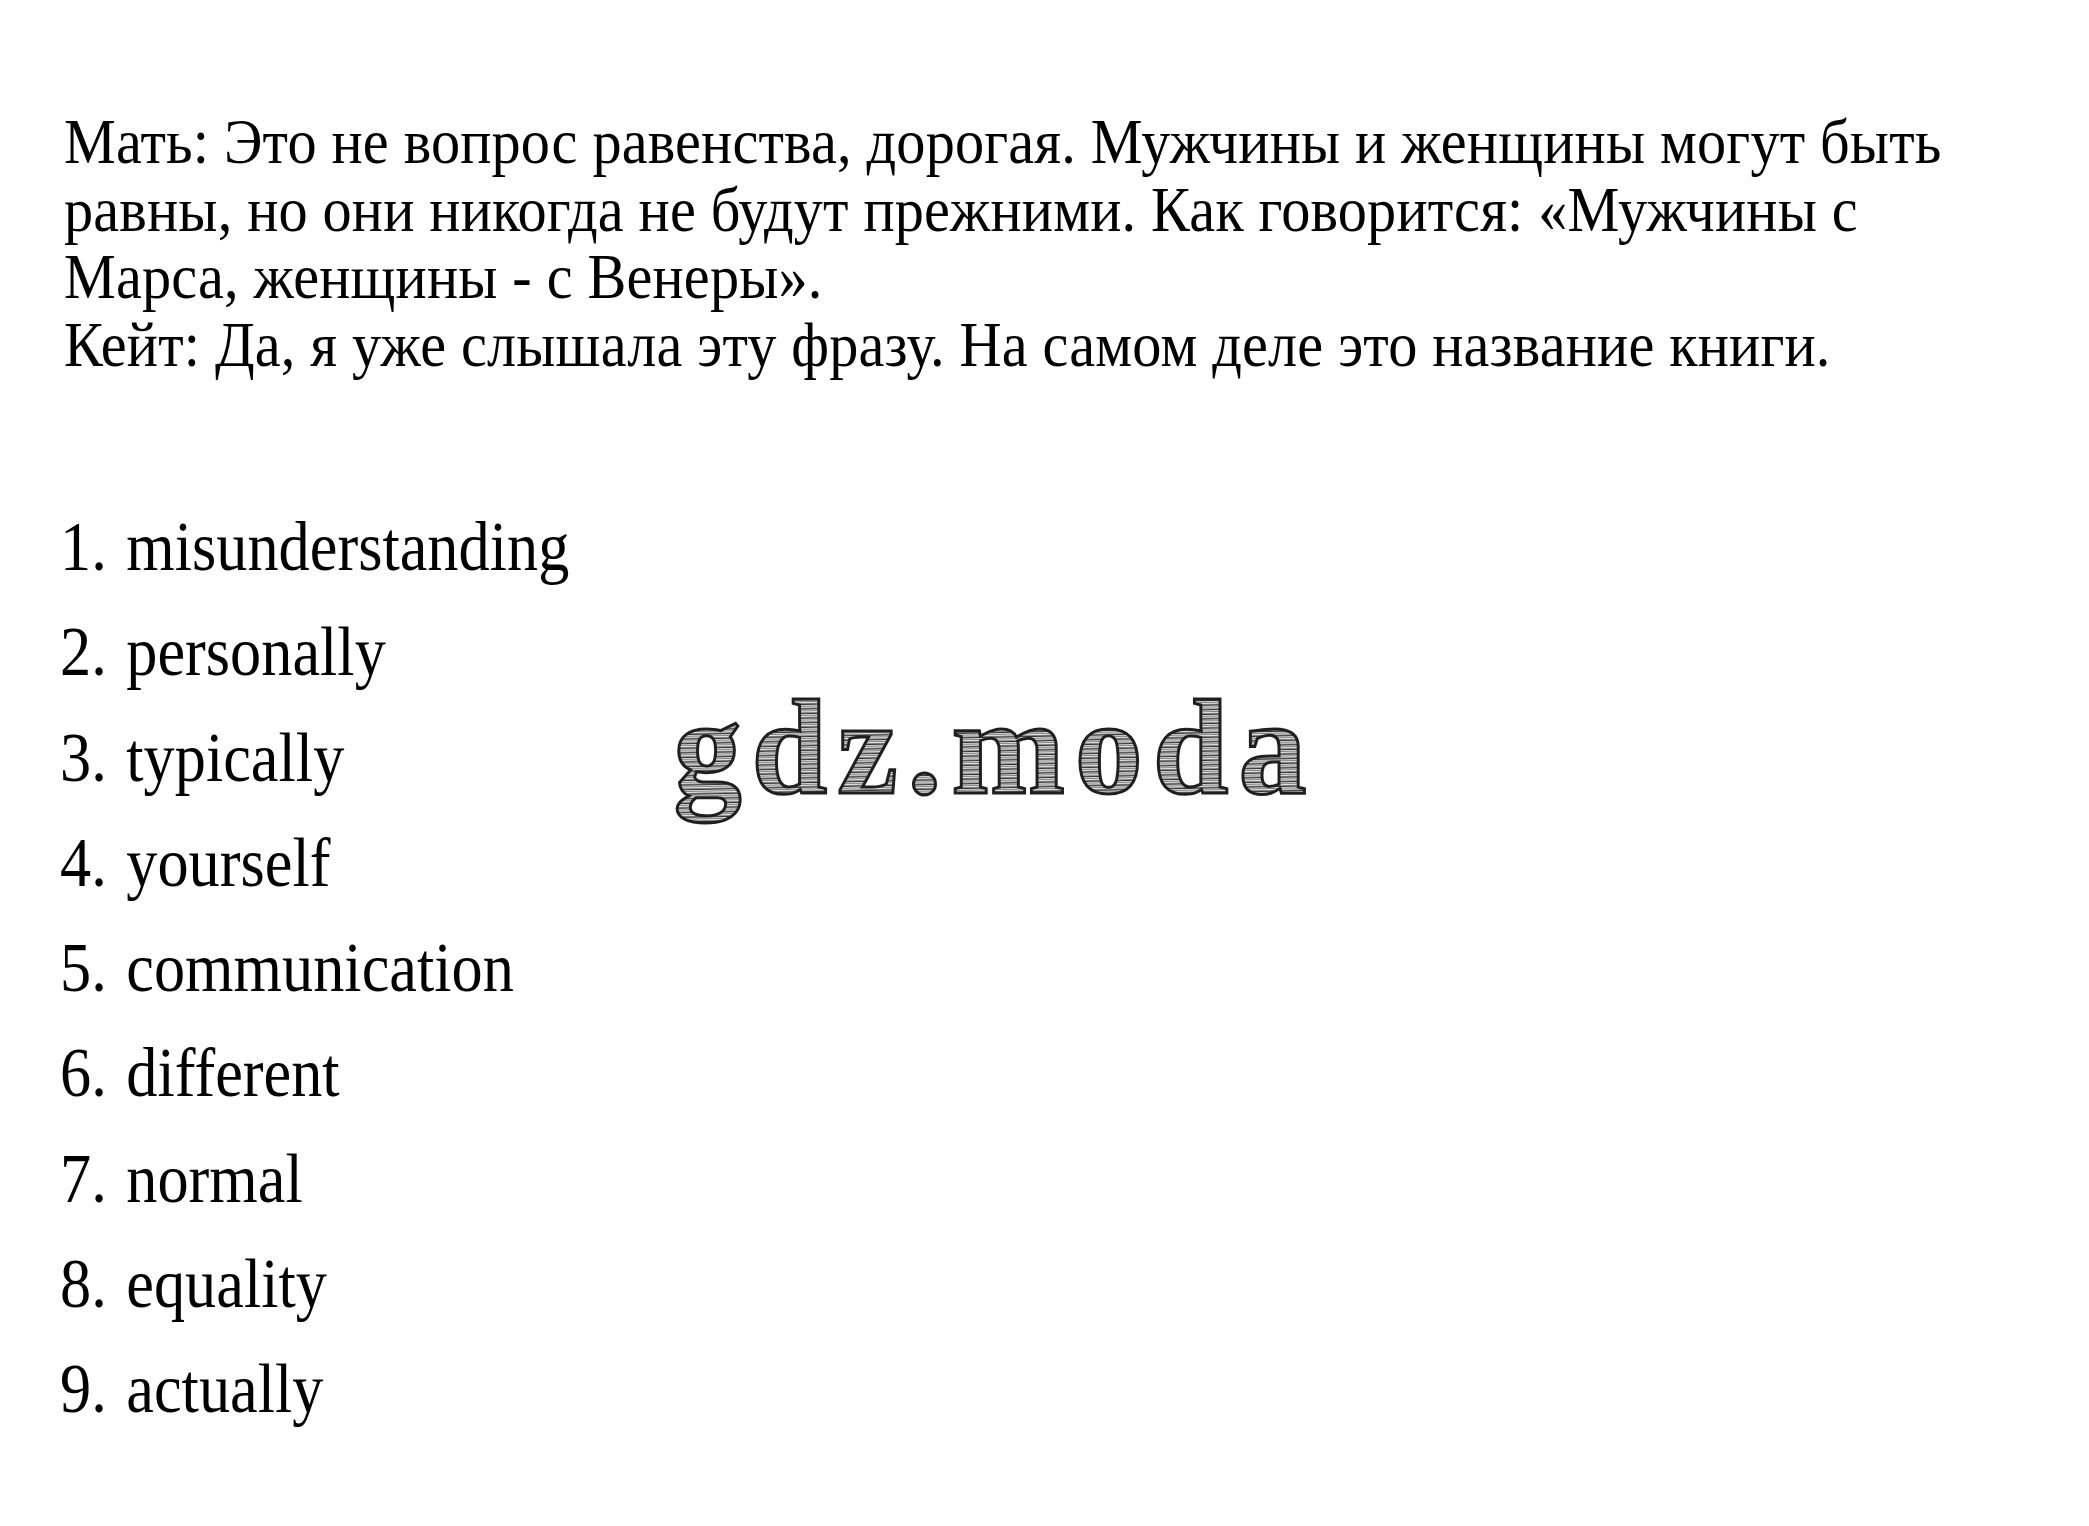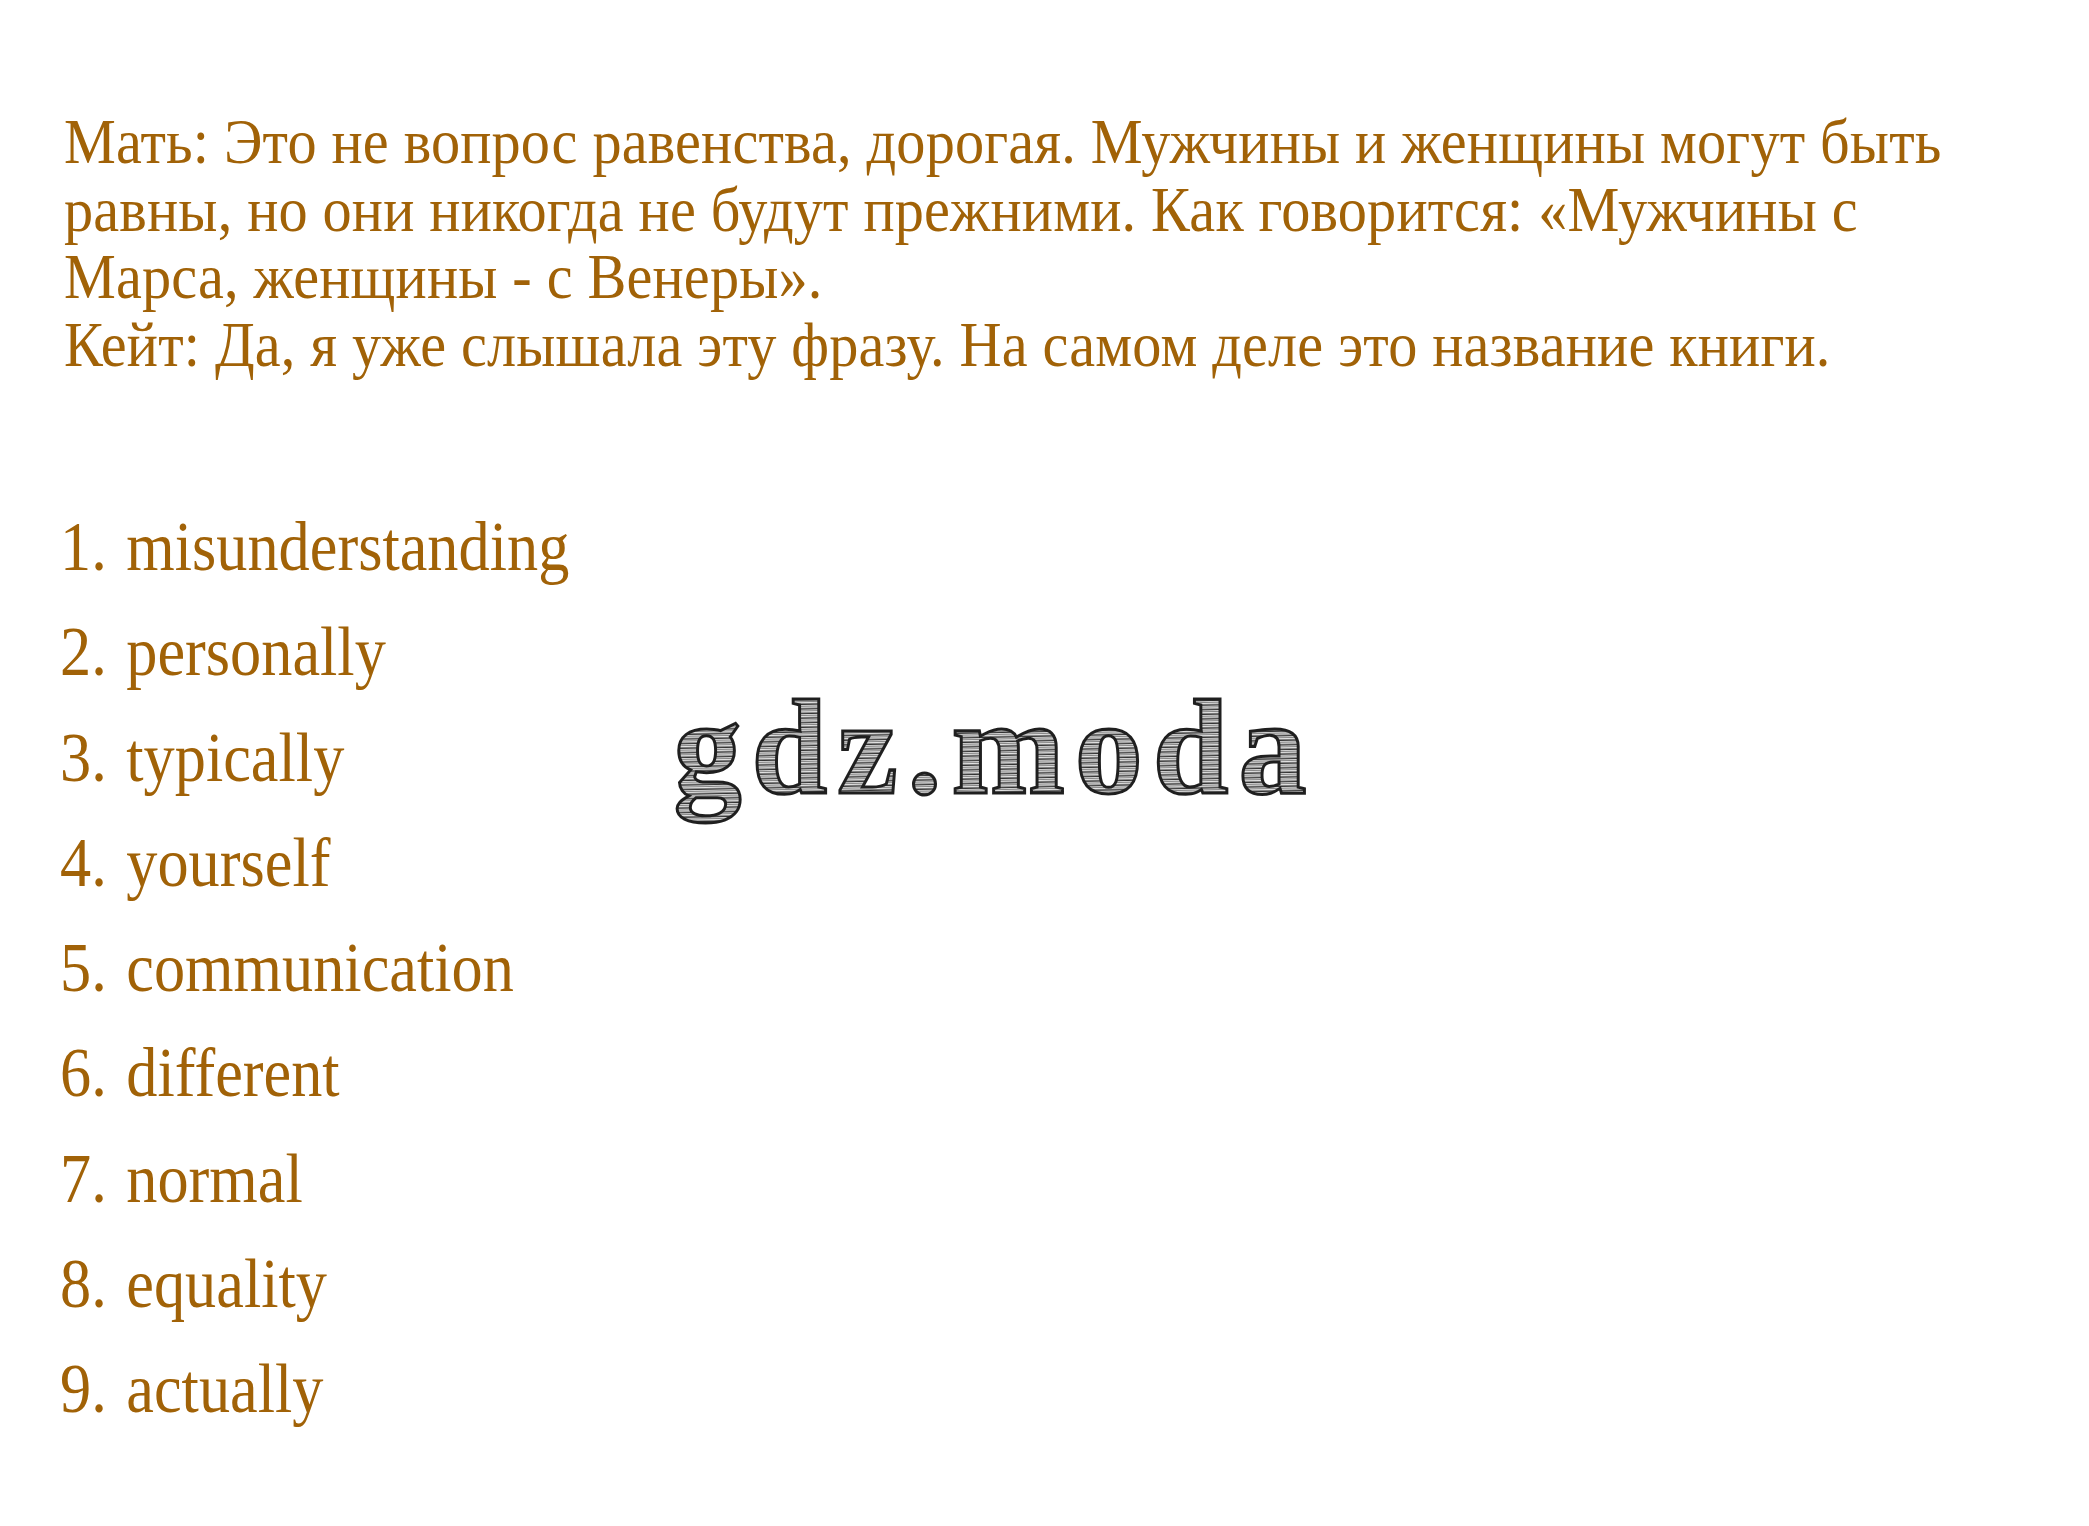--- a/index.html
+++ b/index.html
@@ -7,21 +7,21 @@
     padding: 0;
     background: #ffffff;
   }
   .page {
     position: relative;
     width: 2089px;
     height: 1526px;
     background: #ffffff;
     overflow: hidden;
     font-family: "Liberation Serif", "DejaVu Serif", serif;
-    color: #a16207;
+    color: #000000;
   }
   
   .dialogue {
     position: absolute;
     left: 64px;
     top: 108px;
     font-size: 64px;
     line-height: 67.5px;
     transform: scaleX(0.91);
     transform-origin: left top;

